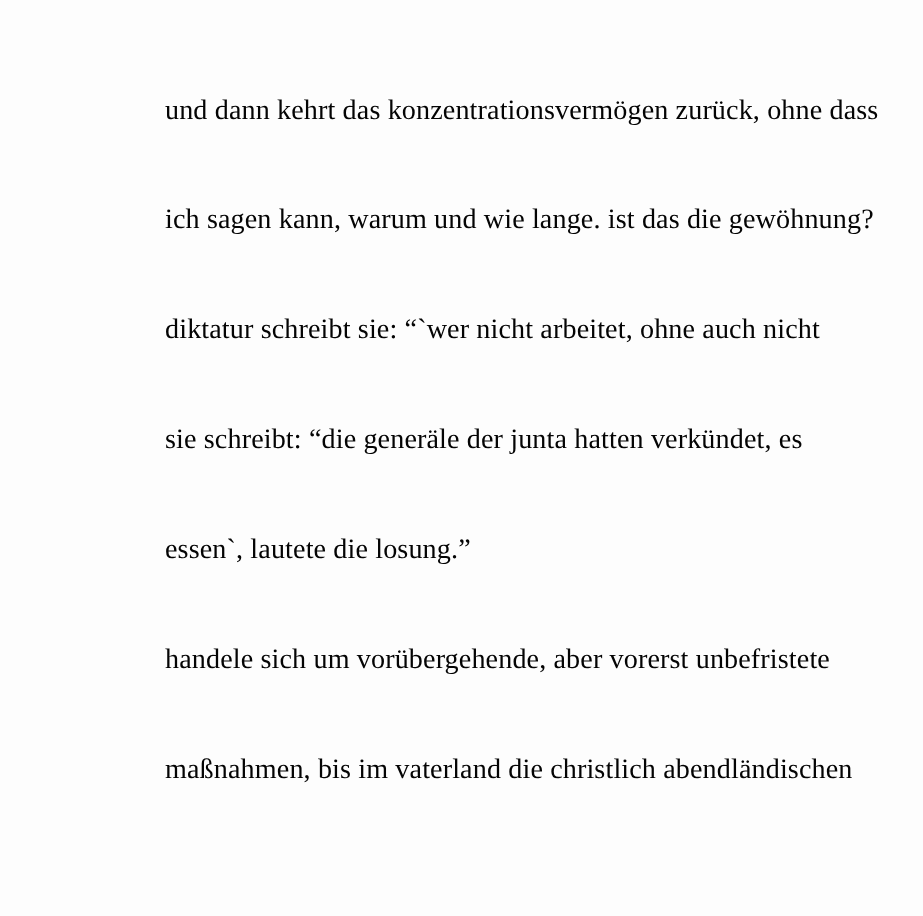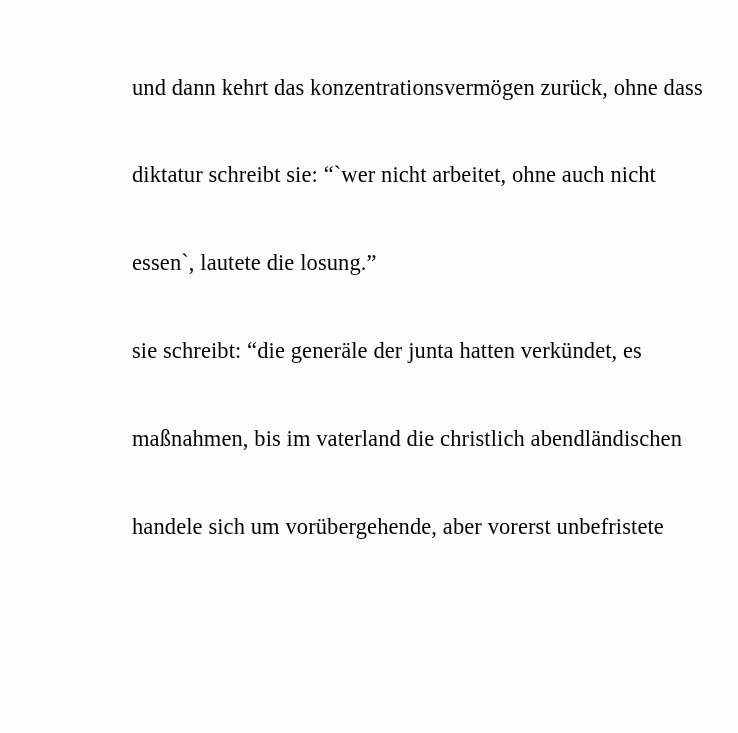--- a/index.html
+++ b/index.html
@@ -38,25 +38,26 @@
     white-space: pre;
   }
 </style>
 </head>
 <body>
 
 <div id="page">
 
   <p class="para">
     <span class="line">und dann kehrt das konzentrationsvermögen zurück, ohne dass</span>
+    <span class="line">ich sagen kann, warum und wie lange. ist das die gewöhnung?</span>
     <span class="line">diktatur schreibt sie: “`wer nicht arbeitet, ohne auch nicht</span>
+    <span class="line">sie schreibt: “die generäle der junta hatten verkündet, es</span>
     <span class="line">essen`, lautete die losung.”</span>
-    <span class="line">sie schreibt: “die generäle der junta hatten verkündet, es</span>
+    <span class="line">handele sich um vorübergehende, aber vorerst unbefristete</span>
     <span class="line">maßnahmen, bis im vaterland die christlich abendländischen</span>
-    <span class="line">handele sich um vorübergehende, aber vorerst unbefristete</span>
     
     
     
     
     
     
     
     
     
     

